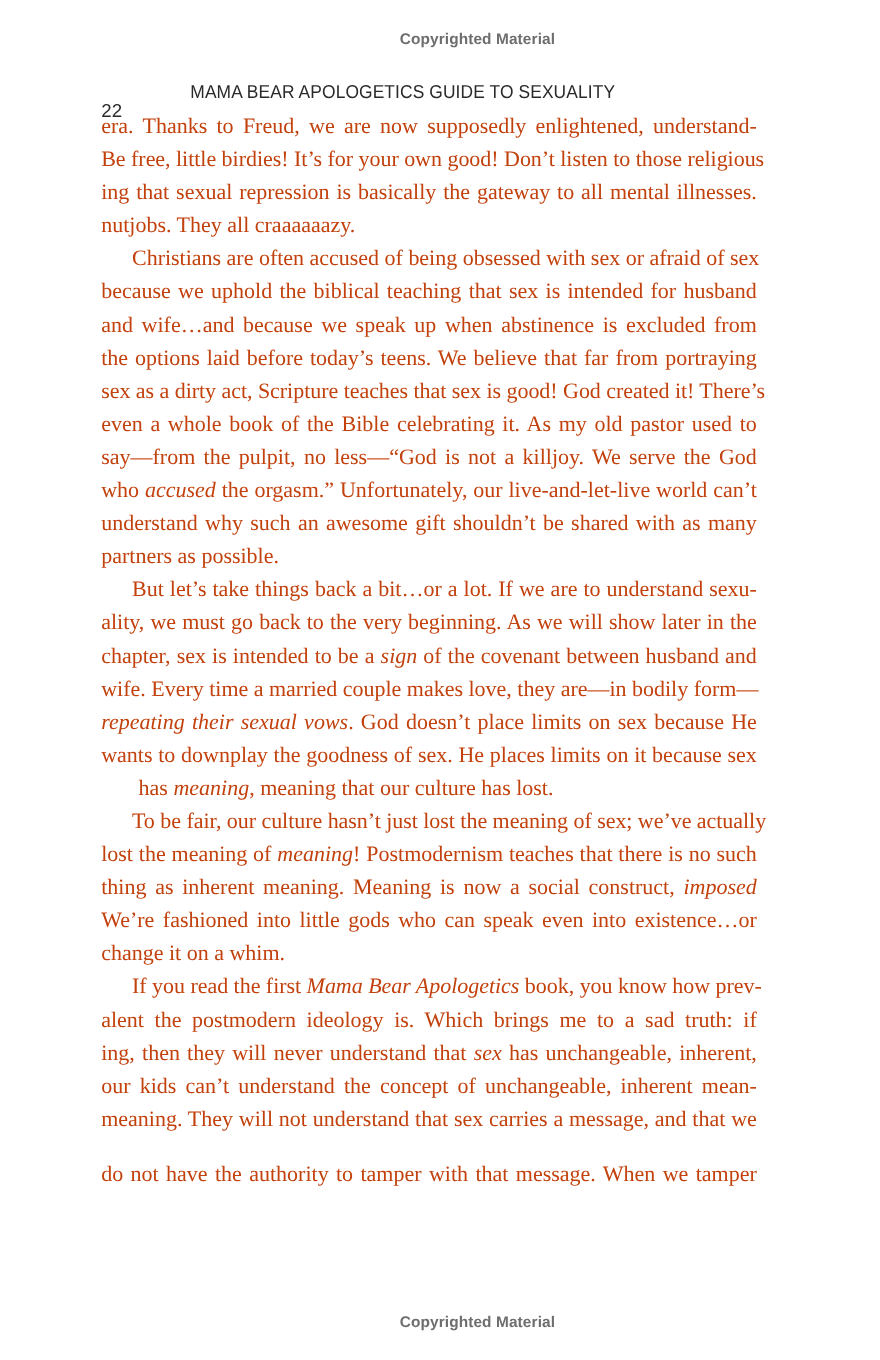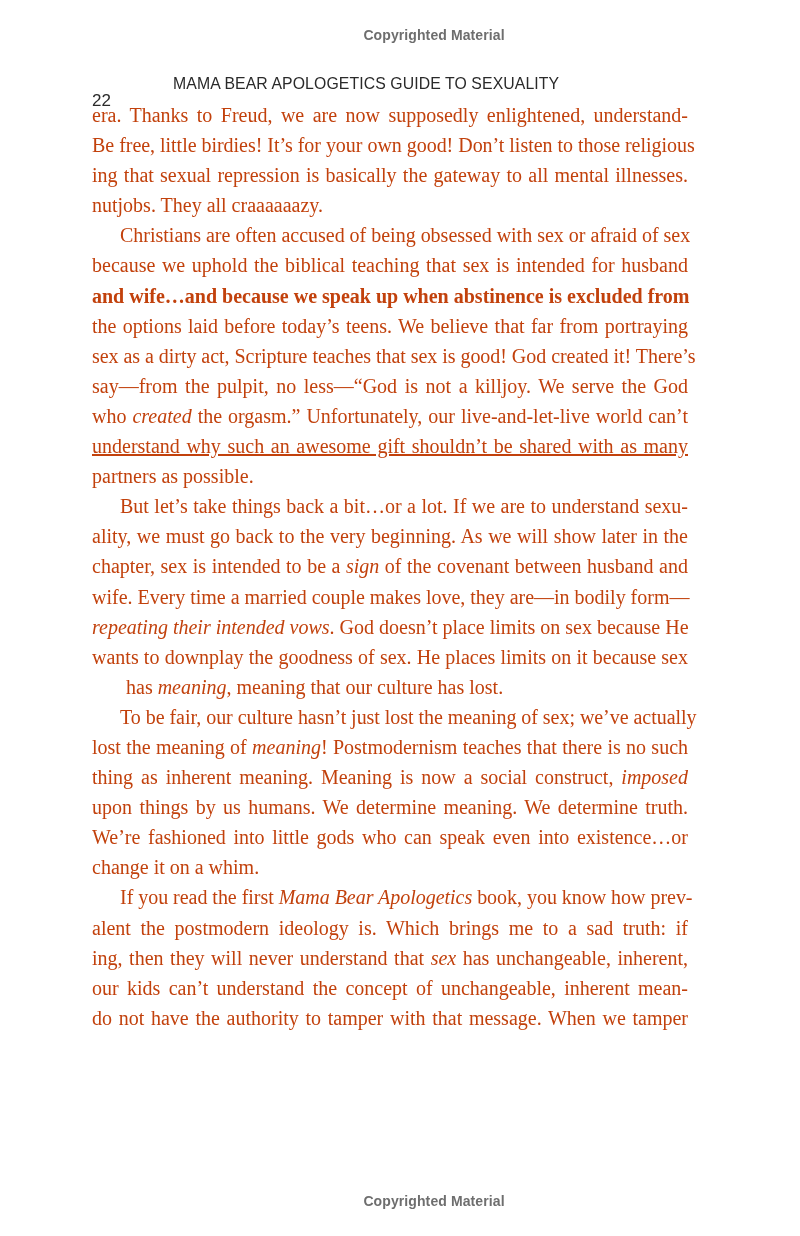--- a/index.html
+++ b/index.html
@@ -44,47 +44,48 @@
 <div class="body-text" id="body-text">
     <div>
       <span class="line" style="display: block;">era. Thanks to Freud, we are now supposedly enlightened, understand-</span>
       <span class="line" style="display: block; letter-spacing: -0.03px;">Be free, little birdies! It’s for your own good! Don’t listen to those religious</span>
       <span class="line" style="display: block;">ing that sexual repression is basically the gateway to all mental illnesses.</span>
       <span class="line last" style="display: block;">nutjobs. They all craaaaaazy.</span>
     </div>
     <div>
       <span class="line indent" style="display: block; letter-spacing: -0.01px;">Christians are often accused of being obsessed with sex or afraid of sex</span>
       <span class="line" style="display: block;">because we uphold the biblical teaching that sex is intended for husband</span>
-      <span class="line" style="display: block; font-weight: bold;">and wife…and because we speak up when abstinence is excluded from</span>
+      <span class="line" style="display: block;">and wife…and because we speak up when abstinence is excluded from</span>
       <span class="line" style="display: block;">the options laid before today’s teens. We believe that far from portraying</span>
       <span class="line" style="display: block; letter-spacing: -0.04px;">sex as a dirty act, Scripture teaches that sex is good! God created it! There’s</span>
+      <span class="line" style="display: block;">even a whole book of the Bible celebrating it. As my old pastor used to</span>
       <span class="line" style="display: block;">say—from the pulpit, no less—“God is not a killjoy. We serve the God</span>
-      <span class="line" style="display: block;">who <em>created</em> the orgasm.” Unfortunately, our live-and-let-live world can’t</span>
-      <span class="line" style="display: block; text-decoration: underline;">understand why such an awesome gift shouldn’t be shared with as many</span>
+      <span class="line" style="display: block;">who <em>accused</em> the orgasm.” Unfortunately, our live-and-let-live world can’t</span>
+      <span class="line" style="display: block;">understand why such an awesome gift shouldn’t be shared with as many</span>
       <span class="line last" style="display: block;">partners as possible.</span>
     </div>
     <div>
       <span class="line indent" style="display: block;">But let’s take things back a bit…or a lot. If we are to understand sexu-</span>
       <span class="line" style="display: block;">ality, we must go back to the very beginning. As we will show later in the</span>
       <span class="line" style="display: block;">chapter, sex is intended to be a <em>sign</em> of the covenant between husband and</span>
       <span class="line" style="display: block; letter-spacing: -0.01px;">wife. Every time a married couple makes love, they are—in bodily form—</span>
-      <span class="line" style="display: block;"><em>repeating their intended vows</em>. God doesn’t place limits on sex because He</span>
+      <span class="line" style="display: block;"><em>repeating their sexual vows</em>. God doesn’t place limits on sex because He</span>
       <span class="line" style="display: block;">wants to downplay the goodness of sex. He places limits on it because sex</span>
       <span class="line last" style="display: block; margin-left: 34px;">has <em>meaning</em>, meaning that our culture has lost.</span>
     </div>
     <div>
       <span class="line indent" style="display: block; letter-spacing: -0.04px;">To be fair, our culture hasn’t just lost the meaning of sex; we’ve actually</span>
       <span class="line" style="display: block;">lost the meaning of <em>meaning</em>! Postmodernism teaches that there is no such</span>
       <span class="line" style="display: block;">thing as inherent meaning. Meaning is now a social construct, <em>imposed</em></span>
-      <span class="line" style="display: block;">upon things by us humans. We determine meaning. We determine truth.</span>
       <span class="line" style="display: block;">We’re fashioned into little gods who can speak even into existence…or</span>
       <span class="line last" style="display: block;">change it on a whim.</span>
     </div>
     <div>
       <span class="line indent" style="display: block; letter-spacing: -0.03px;">If you read the first <em>Mama Bear Apologetics</em> book, you know how prev-</span>
       <span class="line" style="display: block;">alent the postmodern ideology is. Which brings me to a sad truth: if</span>
       <span class="line" style="display: block;">ing, then they will never understand that <em>sex</em> has unchangeable, inherent,</span>
       <span class="line" style="display: block;">our kids can’t understand the concept of unchangeable, inherent mean-</span>
-      <span class="line" style="display: block;">do not have the authority to tamper with that message. When we tamper</span>
+      <span class="line" style="display: block;">meaning. They will not understand that sex carries a message, and that we</span>
+      <span class="line" style="display: block; margin-top: 20px;">do not have the authority to tamper with that message. When we tamper</span>
     </div>
   </div>
 
 <div class="watermark wm-bottom">Copyrighted Material</div>
 
 </body></html>

